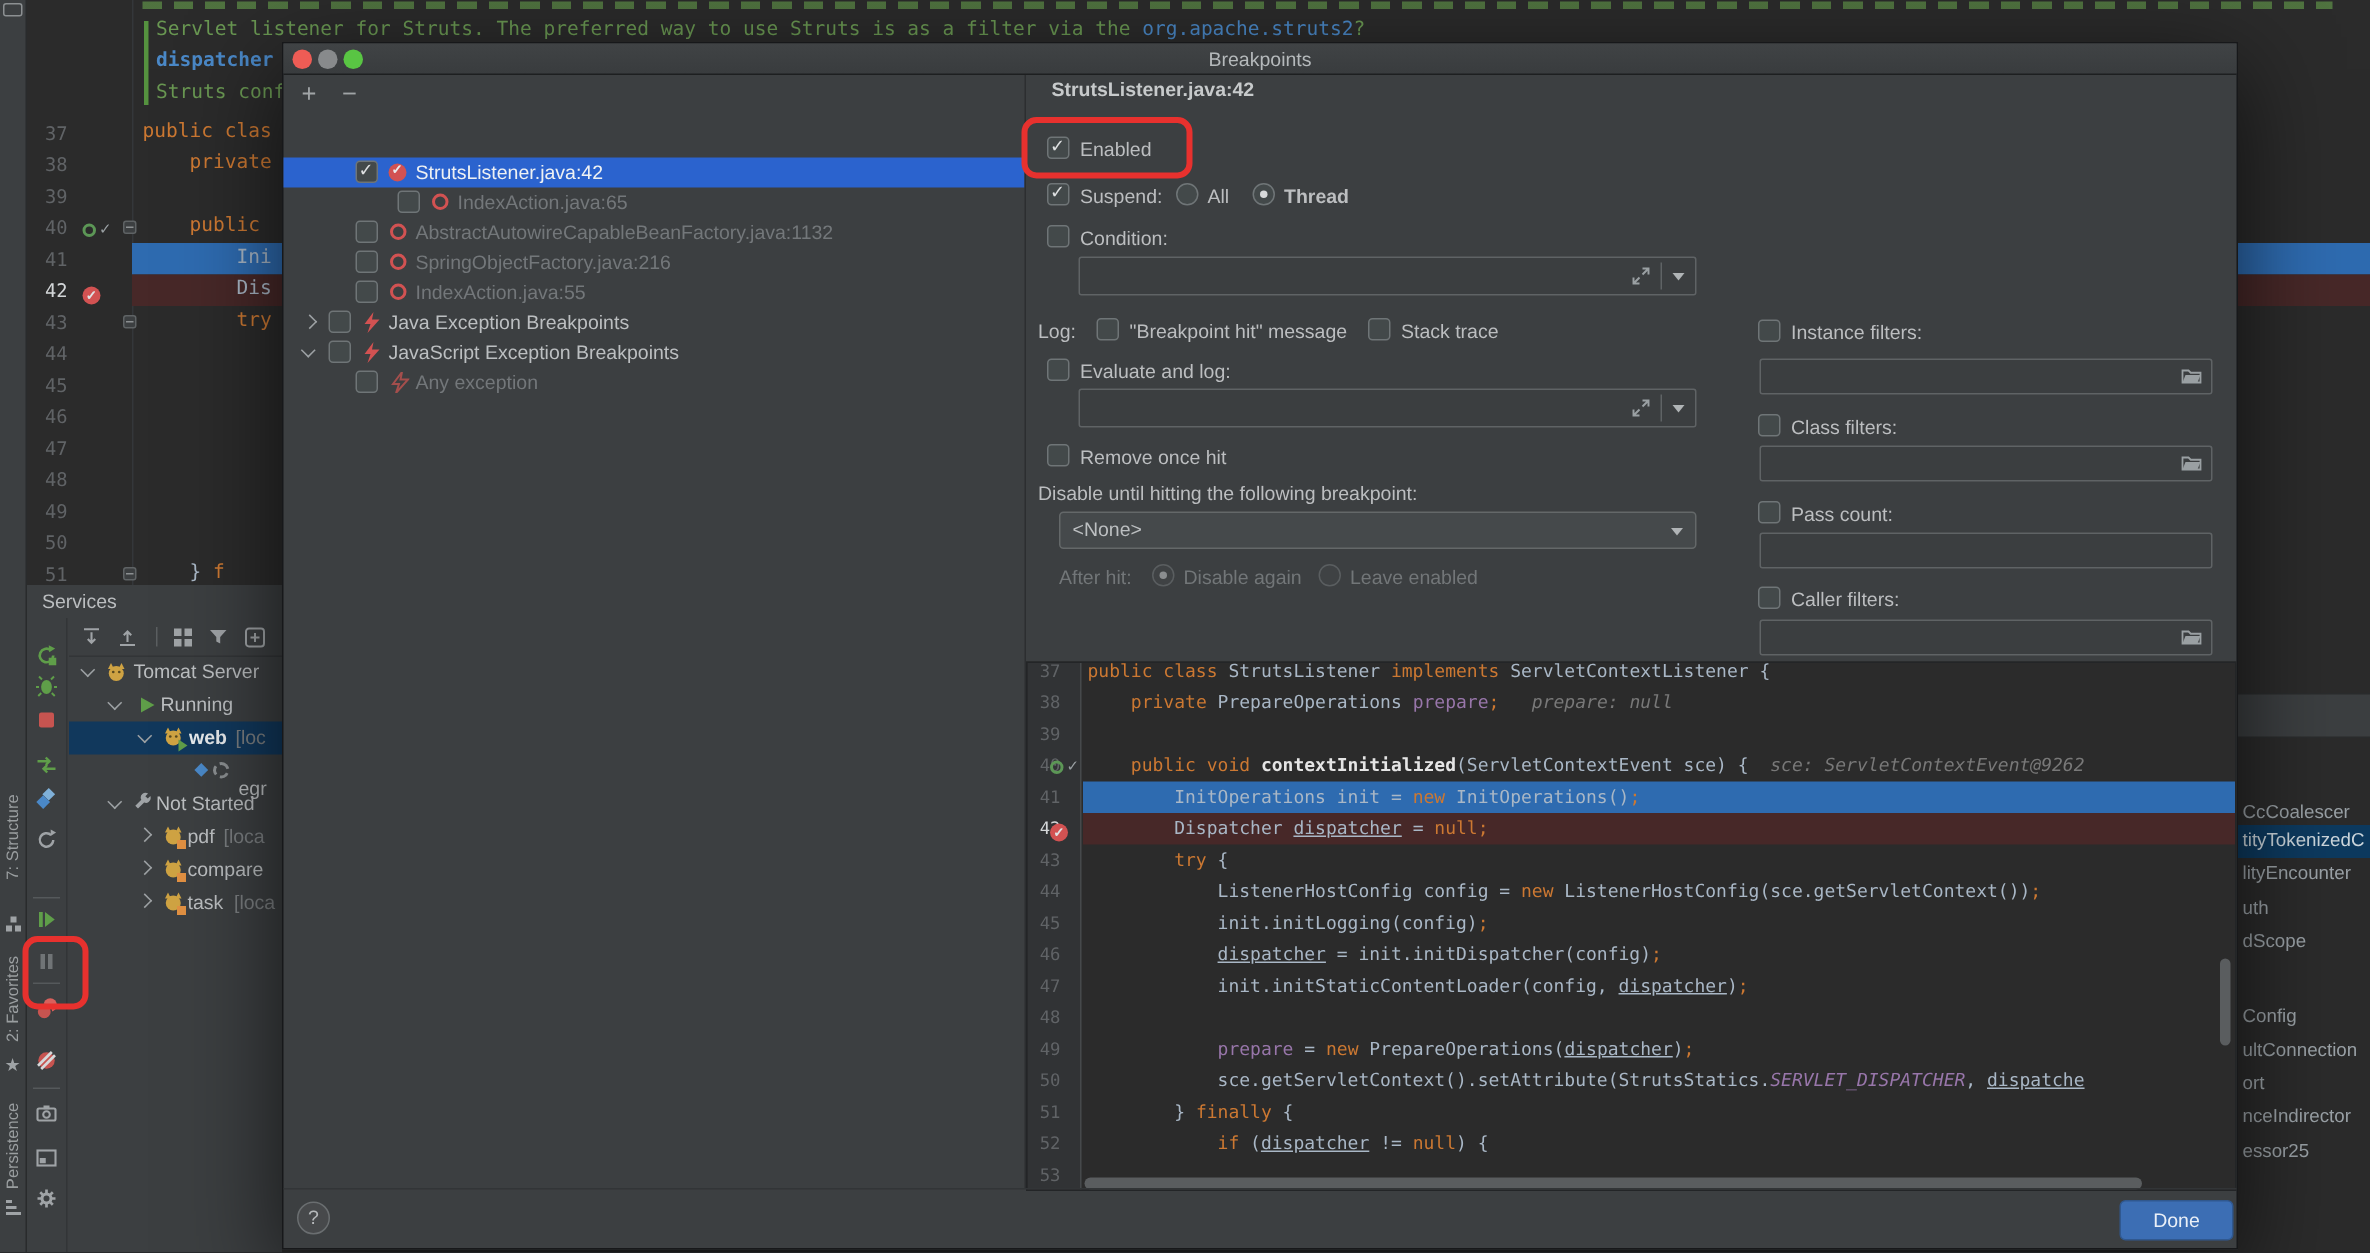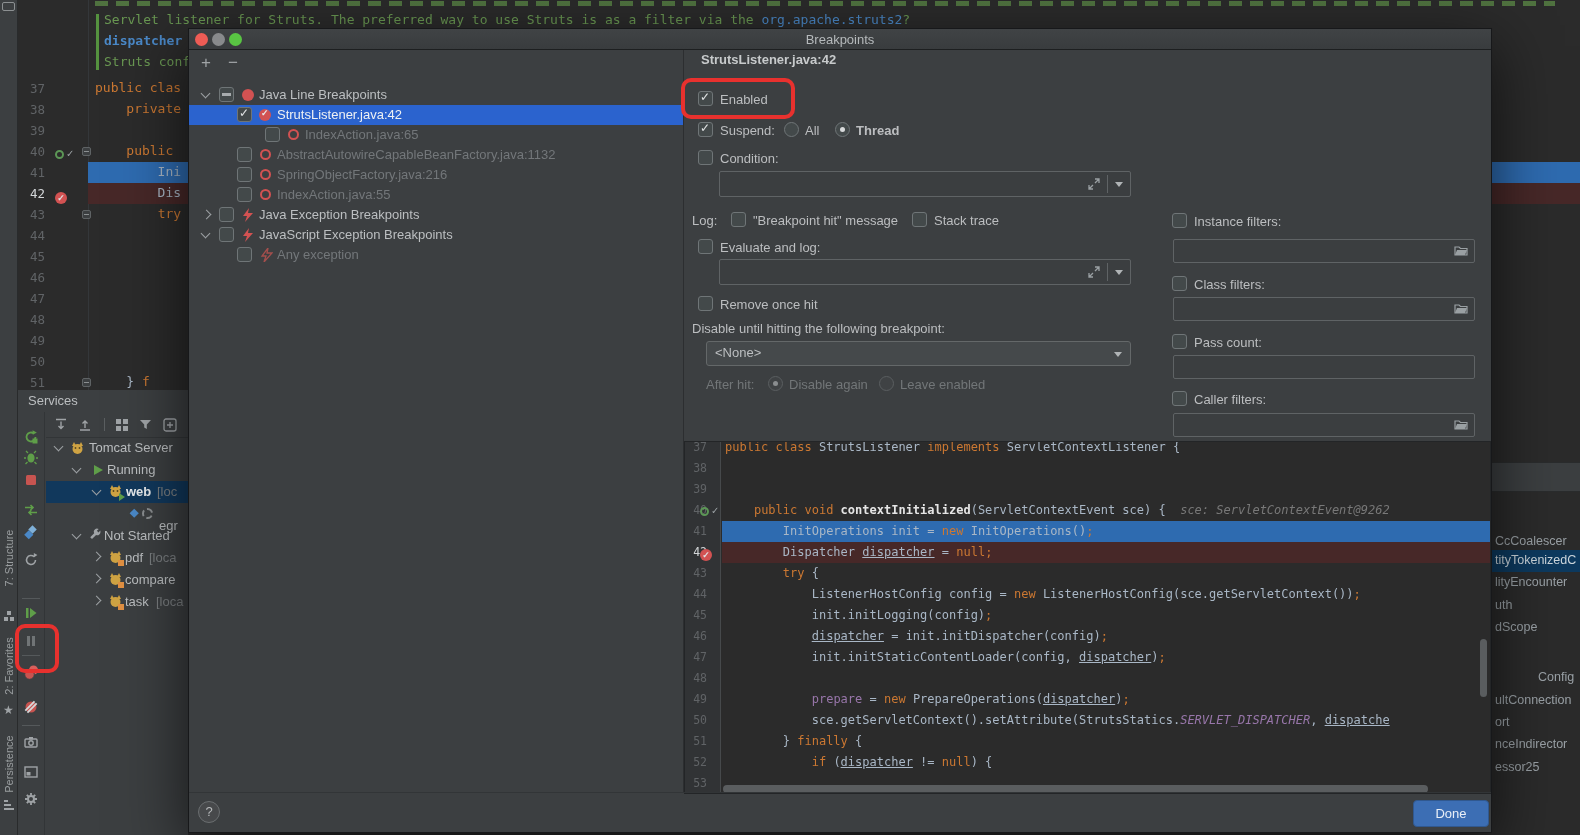--- a/index.html
+++ b/index.html
@@ -234,21 +234,21 @@
   </div>
 
   <div id="right-strip">
     <div id="rs-band"></div>
     <div class="rs-sel-band"></div>
     <span class="rs-item" style="top:144px;">CcCoalescer</span>
     <span class="rs-item" style="top:163px; color:#ccd6dc;">tityTokenizedC</span>
     <span class="rs-item" style="top:185px;">lityEncounter</span>
     <span class="rs-item" style="top:208px;">uth</span>
     <span class="rs-item" style="top:230px;">dScope</span>
-    <span class="rs-item" style="top:280px;margin-left:43px;">Config</span>
+    <span class="rs-item" style="top:280px;">Config</span>
     <span class="rs-item" style="top:303px;">ultConnection</span>
     <span class="rs-item" style="top:325px;">ort</span>
     <span class="rs-item" style="top:347px;">nceIndirector</span>
     <span class="rs-item" style="top:370px;">essor25</span>
   </div>
 
   <div id="services">
     <div class="title">Services</div>
     <div id="sv-toolbar">
       <span class="tb-ic" style="left:7px;">
@@ -498,26 +498,20 @@
       <span class="traffic" style="left:6px; background:#ee5c55;"></span>
       <span class="traffic" style="left:23px; background:#888a8c;"></span>
       <span class="traffic" style="left:40px; background:#59c543;"></span>
       <span id="title-text">Breakpoints</span>
     </div>
 
     <span class="tb-btn" style="left:12px;">+</span>
     <span class="tb-btn" style="left:39px;">−</span>
 
     <div id="tree-panel">
-      <div class="brow" style="top:6px;">
-        <span class="chev down" style="left:13px; top:5px;"></span>
-        <span class="cb mixed" style="left:30px; top:2px;"></span>
-        <span class="bp-dot" style="left:53px; top:4px;"></span>
-        <span class="tlabel" style="left:70px;">Java Line Breakpoints</span>
-      </div>
       <div class="brow sel" style="top:26px;">
         <span class="cb checked" style="left:48px; top:2px;"></span>
         <span class="bp-dot chk" style="left:70px; top:4px;"></span>
         <span class="tlabel" style="left:88px;">StrutsListener.java:42</span>
       </div>
       <div class="brow" style="top:46px;margin-left:28px;">
         <span class="cb" style="left:48px; top:2px;"></span>
         <span class="bp-ring" style="left:71px; top:4px;"></span>
         <span class="tlabel dim" style="left:88px;">IndexAction.java:65</span>
       </div>
@@ -663,20 +657,21 @@
       <div id="pv-gutter"></div>
       <div id="pv-code">
           <div class="cl">
             <span class="ln">37</span>
             <span class="gut"></span>
             <span class="cd"><span class="tk-k">public class </span><span class="tk-p">StrutsListener </span><span class="tk-k">implements </span><span class="tk-p">ServletContextListener {</span></span>
           </div>
           <div class="cl">
             <span class="ln">38</span>
             <span class="gut"></span>
+            <span class="cd"><span class="tk-p">    </span><span class="tk-k">private </span><span class="tk-p">PrepareOperations </span><span class="tk-f">prepare</span><span class="tk-o">;</span><span class="tk-h">   prepare: null</span></span>
           </div>
           <div class="cl">
             <span class="ln">39</span>
             <span class="gut"></span>
             <span class="cd"></span>
           </div>
           <div class="cl">
             <span class="ln">40</span>
             <span class="gut"><span class="ov"></span><span class="gchk">✓</span></span>
             <span class="cd"><span class="tk-p">    </span><span class="tk-k">public void </span><span class="tk-m">contextInitialized</span><span class="tk-p">(ServletContextEvent sce) {  </span><span class="tk-h">sce: ServletContextEvent@9262</span></span>

